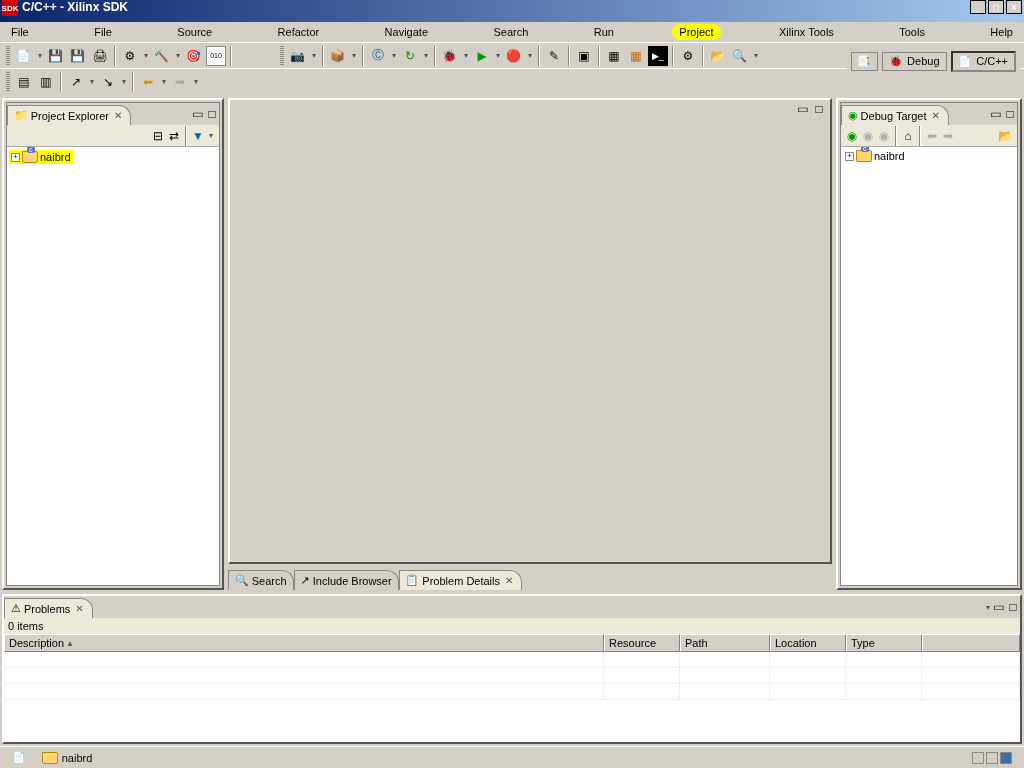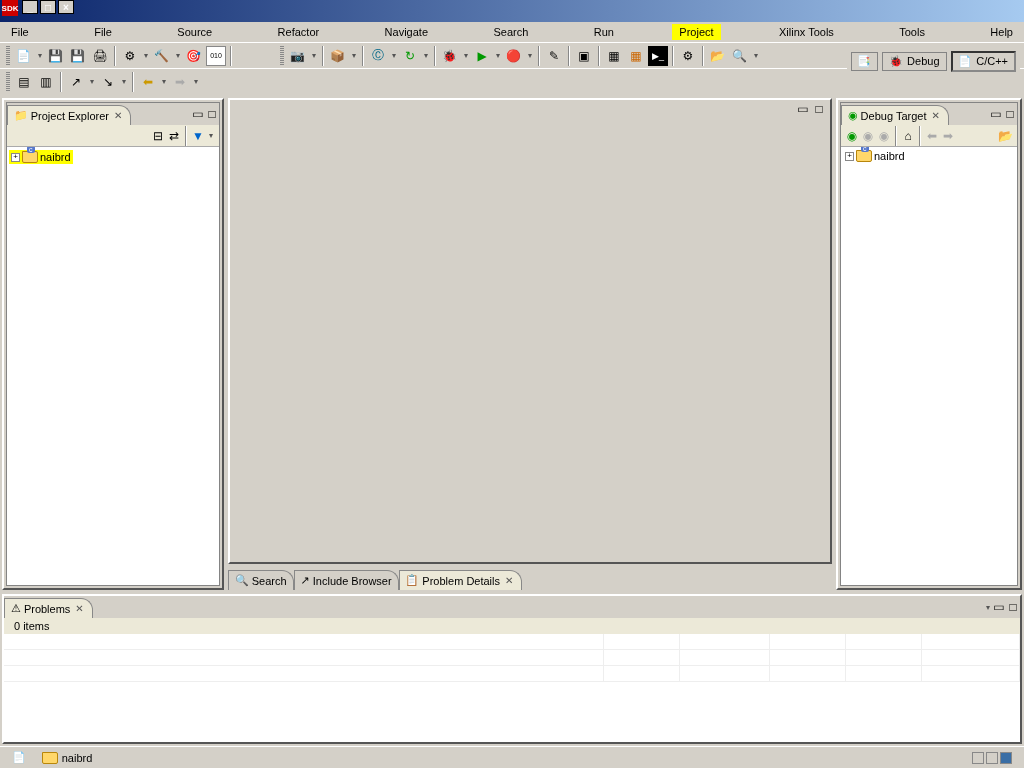--- a/index.html
+++ b/index.html
@@ -4,21 +4,21 @@
 <style>
 * { box-sizing: border-box; margin: 0; padding: 0; }
 body { font-family: Tahoma, Arial, sans-serif; font-size: 11px; background: #d4d0c8; width: 1024px; height: 768px; overflow: hidden; position: relative; }
 .titlebar { height: 22px; background: linear-gradient(to right, #0a246a, #a6caf0); color: #fff; display: flex; align-items: flex-start; padding: 0 2px; }
 .titlebar .icon { width: 16px; height: 16px; background: #c00; color: #fff; font-size: 8px; font-weight: bold; display: flex; align-items: center; justify-content: center; margin-right: 4px; }
 .titlebar .title { flex: 1; font-weight: bold; font-size: 12px; }
 .winbtns { display: flex; gap: 2px; }
 .winbtn { width: 16px; height: 14px; background: #d4d0c8; border: 1px solid #000; display: flex; align-items: center; justify-content: center; font-size: 10px; font-weight: bold; cursor: pointer; }
 .menubar { background: #d4d0c8; height: 20px; display: flex; align-items: center; padding: 0 4px; justify-content: space-between; }
 .menubar span { padding: 2px 7px; cursor: pointer; }
-.menubar span.highlight { background: #ffff00; }
+.menubar span.highlight { background: #ffff00; border-radius: 8px; }
 .toolbar { background: #d4d0c8; padding: 2px 4px; display: flex; align-items: center; flex-wrap: wrap; gap: 2px; border-top: 1px solid #fff; min-height: 26px; }
 .tbtn { width: 20px; height: 20px; display: flex; align-items: center; justify-content: center; cursor: pointer; border: 1px solid transparent; font-size: 12px; }
 .tdrp { width: 8px; font-size: 8px; color: #555; cursor: pointer; display: flex; align-items: center; justify-content: center; }
 .tsep { width: 2px; height: 20px; border-left: 1px solid #888; border-right: 1px solid #fff; margin: 0 2px; }
 .grip { width: 4px; height: 20px; background: repeating-linear-gradient(#888 0 1px, transparent 1px 2px); margin: 0 2px; }
 .perspective-bar { background: #d4d0c8; height: 26px; display: flex; align-items: center; justify-content: flex-end; padding: 2px 4px; gap: 4px; position: absolute; top: 48px; right: 4px; }
 .perspective-btn { background: #d4d0c8; border: 1px solid #848484; padding: 2px 6px; display: flex; align-items: center; gap: 4px; cursor: pointer; font-size: 11px; }
 .workspace { position: absolute; top: 96px; left: 0; right: 0; bottom: 22px; display: flex; flex-direction: column; padding: 2px; }
 .upper { flex: 1; display: flex; gap: 4px; min-height: 0; }
 .panel { background: #d4d0c8; border: 2px solid; border-color: #fff #555 #555 #fff; display: flex; flex-direction: column; }
@@ -49,20 +49,21 @@
 .table-body .cell { border-right: 1px solid #eee; padding: 0 4px; }
 .statusbar { position: absolute; bottom: 0; left: 0; right: 0; height: 22px; background: #d4d0c8; display: flex; align-items: center; padding: 0 4px; border-top: 1px solid #fff; }
 .status-seg { display: flex; align-items: center; gap: 4px; padding: 0 8px; }
 .sq-icon { width: 12px; height: 12px; border: 1px solid #888; }
 </style>
 </head>
 <body>
 
 <div class="titlebar">
   <div class="icon">SDK</div>
+  <div class="title">C/C++ - Xilinx SDK</div>
   <div class="winbtns">
     <div class="winbtn">_</div>
     <div class="winbtn">□</div>
     <div class="winbtn">×</div>
   </div>
 </div>
 
 <div class="menubar">
   <span>File</span>
   <span>File</span>
@@ -260,21 +261,32 @@
       <div class="tab">
         <span>⚠</span>
         <span>Problems</span>
         <span class="close-x">✕</span>
       </div>
       <div style="flex:1"></div>
       <div class="tdrp">▾</div>
       <div class="tbtn" style="width:14px;height:14px">▭</div>
       <div class="tbtn" style="width:14px;height:14px">□</div>
     </div>
-    <div style="padding:2px 10px;background:#ece9d8">0 items</div>
+    <div style="padding:2px 4px;background:#ece9d8">0 items</div>
+    <div class="table-head">
+      <div class="th" style="width:600px">
+          <span>Description</span> 
+          <span style="font-size:8px;color:#555">▲</span>
+        </div>
+      <div class="th" style="width:76px">Resource</div>
+      <div class="th" style="width:90px">Path</div>
+      <div class="th" style="width:76px">Location</div>
+      <div class="th" style="width:76px">Type</div>
+      <div class="th" style="flex:1"></div>
+    </div>
     <div class="table-body">
       <div class="row">
           <div class="cell" style="width:600px"></div>
           <div class="cell" style="width:76px"></div>
           <div class="cell" style="width:90px"></div>
           <div class="cell" style="width:76px"></div>
           <div class="cell" style="width:76px"></div>
           <div class="cell" style="flex:1"></div>
         </div>
       <div class="row">

